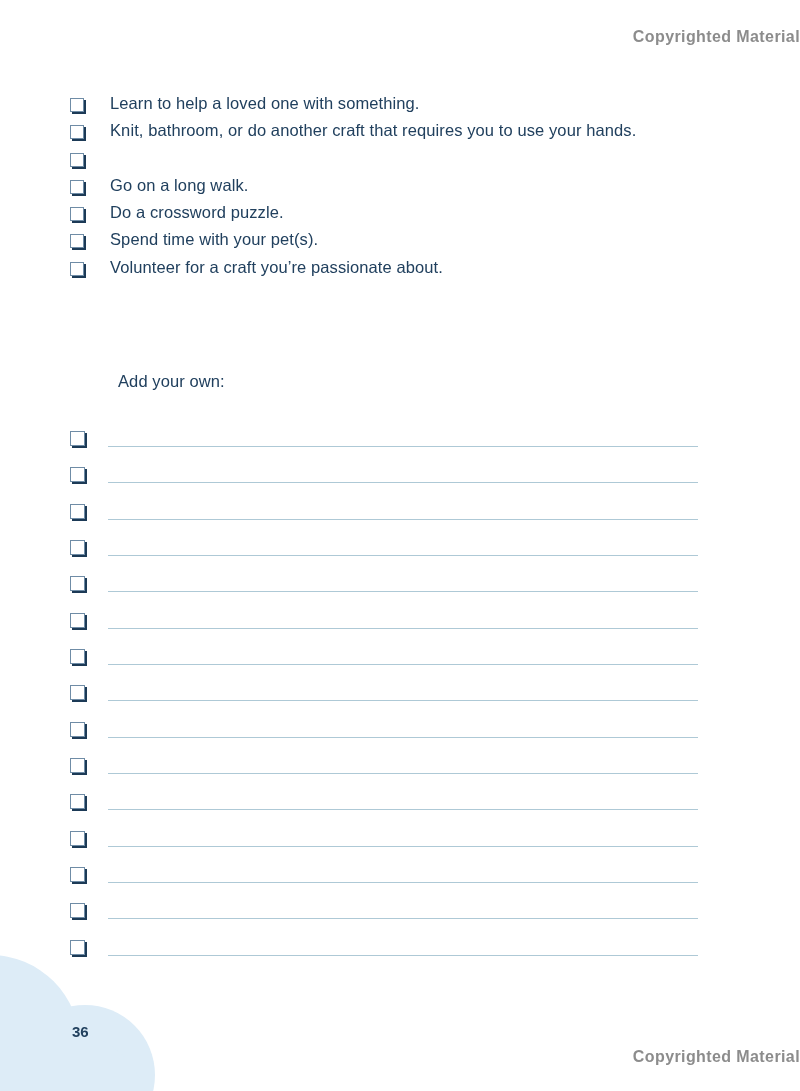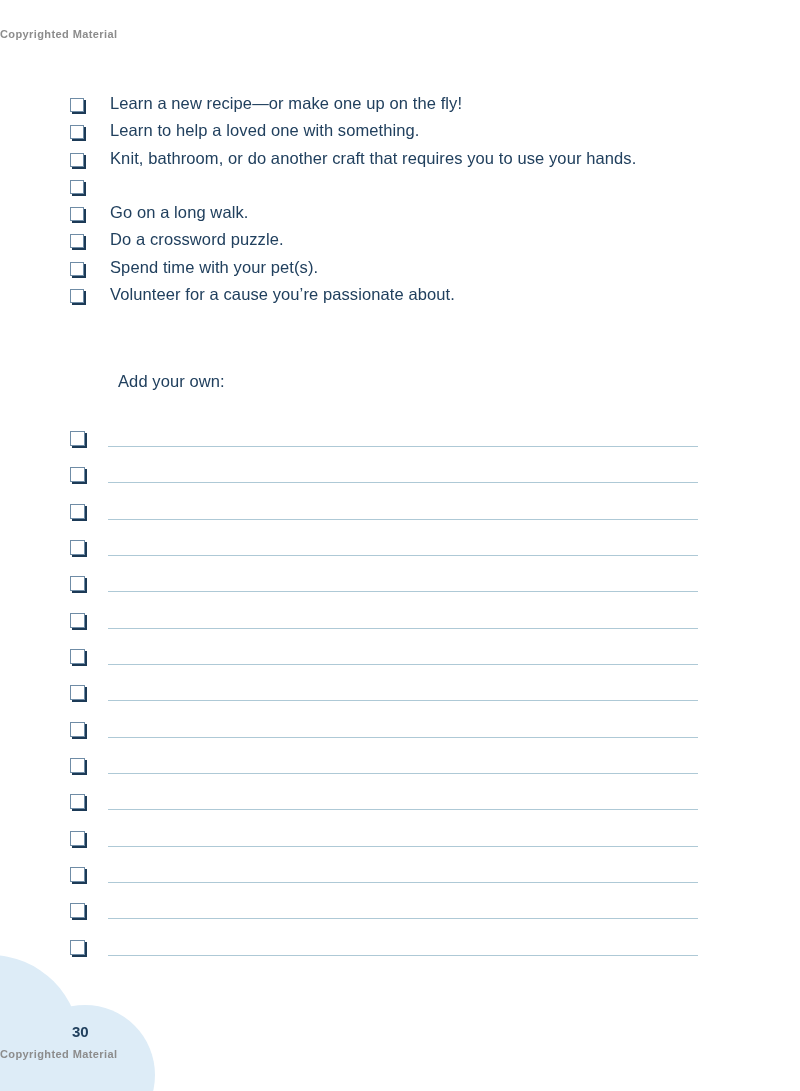--- a/index.html
+++ b/index.html
@@ -14,23 +14,23 @@
   body{
     width:800px;height:1091px;
     background:var(--page-bg);
     font-family:"Liberation Sans", sans-serif;
     overflow:hidden;
   }
   .page{position:relative;width:800px;height:1091px;background:var(--page-bg);}
 
   .copyright{
     position:absolute;left:0;width:100%;
-    text-align:left;
+    text-align:right;
     color:var(--copy-gray);
-    font-size:11px;font-weight:700;letter-spacing:.4px;
+    font-size:16px;font-weight:700;letter-spacing:.4px;
   }
   .copyright.top{top:28px;}
   .copyright.bottom{top:1048px;}
 
   ul.checklist{
     list-style:none;margin:0;padding:0;
     position:absolute;top:94px;left:70px;right:60px;
   }
   ul.checklist li{
     display:flex;align-items:flex-start;
@@ -79,24 +79,20 @@
 </head>
 <body>
 
 <div class="page">
 
   <div class="copyright top">Copyrighted Material</div>
 
   <ul class="checklist">
       <li>
         <span class="cb"></span>
-        <span>Learn a new recipe—or make one up on the fly!</span>
-      </li>
-      <li>
-        <span class="cb"></span>
         <span>Learn to help a loved one with something.</span>
       </li>
       <li>
         <span class="cb"></span>
         <span>Knit, bathroom, or do another craft that requires you to use your hands.</span>
       </li>
       <li>
         <span class="cb"></span>
       </li>
       <li>
@@ -106,21 +102,21 @@
       <li>
         <span class="cb"></span>
         <span>Do a crossword puzzle.</span>
       </li>
       <li>
         <span class="cb"></span>
         <span>Spend time with your pet(s).</span>
       </li>
       <li>
         <span class="cb"></span>
-        <span>Volunteer for a cause you’re passionate about.</span>
+        <span>Volunteer for a craft you’re passionate about.</span>
       </li>
     </ul>
 
   <div class="add-own-label">Add your own:</div>
 
   <div class="rows">
       <div class="row">
         <span class="cb"></span>
         <span class="line"></span>
       </div>
@@ -181,17 +177,17 @@
         <span class="line"></span>
       </div>
     </div>
 
   <svg class="cloud-svg" width="200" height="140" viewBox="0 0 200 140" aria-hidden="true">
     <circle cx="-10" cy="94" r="90"></circle>
     <circle cx="85" cy="124" r="70"></circle>
     <circle cx="60" cy="169" r="90"></circle>
   </svg>
 
-  <div class="page-number">30</div>
+  <div class="page-number">36</div>
 
   <div class="copyright bottom">Copyrighted Material</div>
 
 </div>
 
 </body></html>

